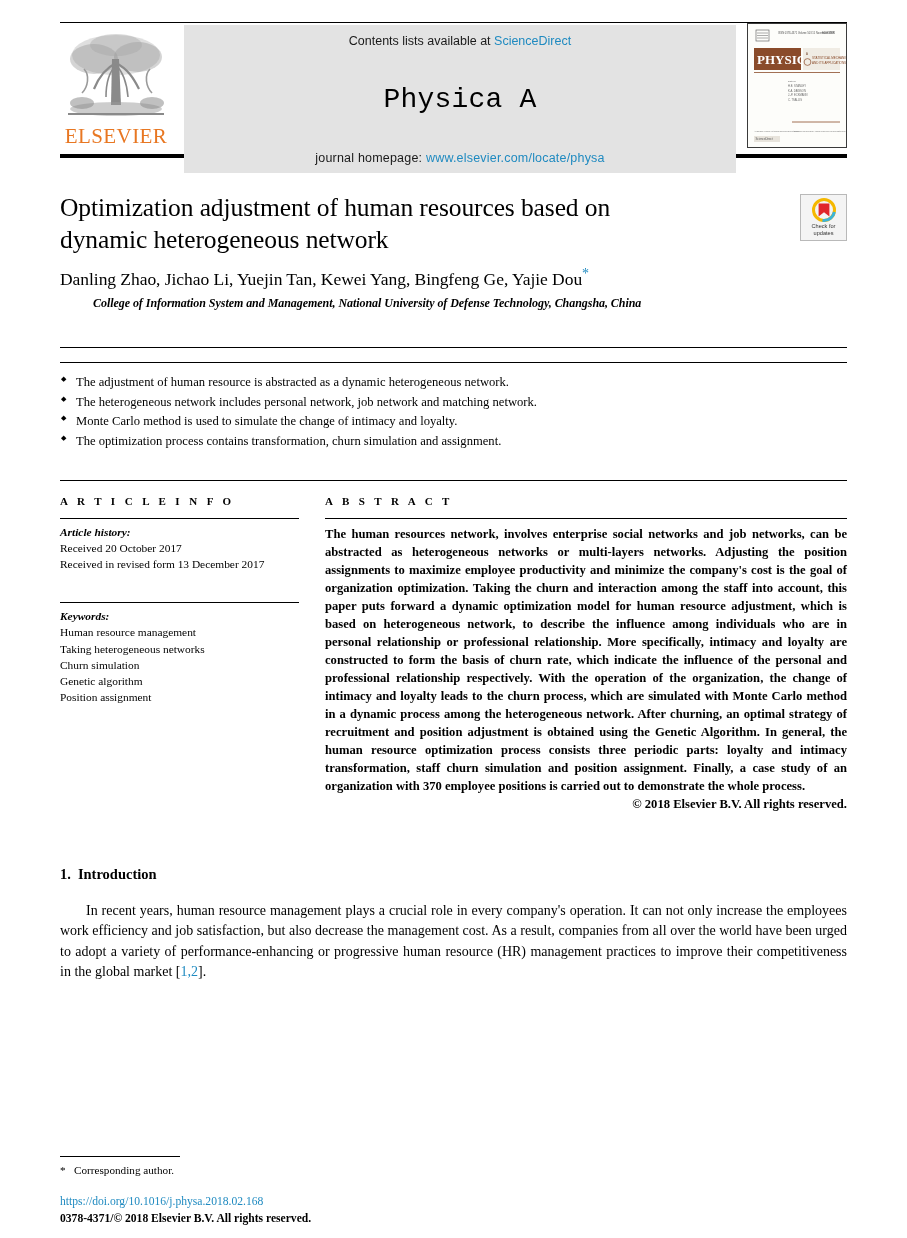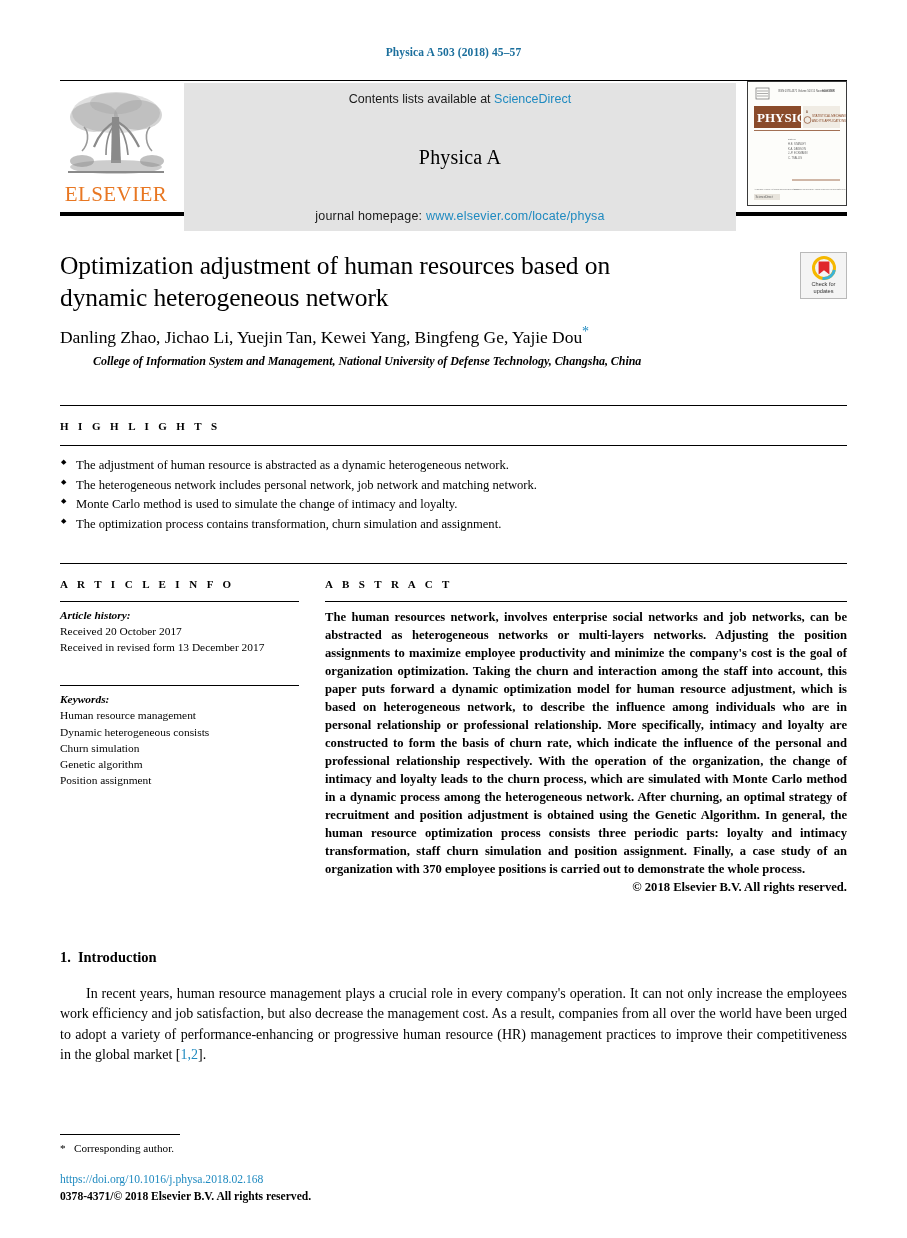--- a/index.html
+++ b/index.html
@@ -75,22 +75,22 @@
     box-sizing: border-box;
     padding: 9px 0 8px 0;
   }
   .contents-line {
     font-family: "Liberation Sans", sans-serif;
     font-size: 12.5px;
     color: #1a1a1a;
   }
   .sd-link { color: #1f8ac0; }
   .journal-title {
-    font-family: Liberation Serif, serif;
-    font-size: 20px;
+    font-family: Liberation Mono, monospace;
+    font-size: 28px;
     letter-spacing: .2px;
     color: #000;
   }
   .homepage-line {
     font-family: "Liberation Sans", sans-serif;
     font-size: 12.5px;
     color: #1a1a1a;
     letter-spacing: .2px;
   }
   .homepage-url { color: #1f8ac0; }
@@ -268,21 +268,20 @@
     line-height: 1.45;
   }
   .imprint .doi { color: #1f8ac0; margin-top: 31px; }
   .imprint .issn { font-weight: bold; }
 </style>
 </head>
 <body>
 
 <div class="page">
 
-  <div class="running-head">Physica A 503 (2018) 45–57</div>
 
   <div class="masthead">
 
     <div class="elsevier-logo">
       <svg class="tree-svg" width="104" height="96" viewBox="0 0 104 96">
         <g fill="#7d7d7d">
           <ellipse cx="52" cy="26" rx="44" ry="20" fill="#9a9a9a" opacity="0.32"></ellipse>
           <ellipse cx="30" cy="30" rx="24" ry="15" fill="#8d8d8d" opacity="0.38"></ellipse>
           <ellipse cx="74" cy="28" rx="24" ry="15" fill="#8d8d8d" opacity="0.38"></ellipse>
           <ellipse cx="52" cy="16" rx="26" ry="11" fill="#a5a5a5" opacity="0.4"></ellipse>
@@ -362,21 +361,20 @@
 
     <h1 class="paper-title">Optimization adjustment of human resources based on dynamic heterogeneous network</h1>
     <div class="authors">
       <span>Danling Zhao, Jichao Li, Yuejin Tan, Kewei Yang, Bingfeng Ge, Yajie Dou</span><span class="corr-star">*</span>
     </div>
     <div class="affiliation">College of Information System and Management, National University of Defense Technology, Changsha, China</div>
   </div>
 
   <div class="highlights">
     <div class="rule-thin-top" style="margin-bottom:14px;"></div>
-    <div class="section-hd">H I G H L I G H T S</div>
     <div class="hl-head-rule"></div>
     <ul class="hl-list">
       <li>The adjustment of human resource is abstracted as a dynamic heterogeneous network.</li>
       <li>The heterogeneous network includes personal network, job network and matching network.</li>
       <li>Monte Carlo method is used to simulate the change of intimacy and loyalty.</li>
       <li>The optimization process contains transformation, churn simulation and assignment.</li>
     </ul>
   </div>
 
   <div class="info-abstract">
@@ -386,21 +384,21 @@
       <div class="info-body">
         <div class="lbl">Article history:</div>
         <div>Received 20 October 2017</div>
         <div>Received in revised form 13 December 2017</div>
       </div>
       <div class="kw-block">
         <div class="subrule" style="margin-top:0;"></div>
         <div class="info-body">
           <div class="lbl">Keywords:</div>
           <div>Human resource management</div>
-          <div>Dynamic heterogeneous consists</div>
+          <div>Taking heterogeneous networks</div>
           <div>Churn simulation</div>
           <div>Genetic algorithm</div>
           <div>Position assignment</div>
         </div>
       </div>
     </div>
 
     <div class="col-abstract">
       <div class="section-hd">A B S T R A C T</div>
       <div class="subrule"></div>

